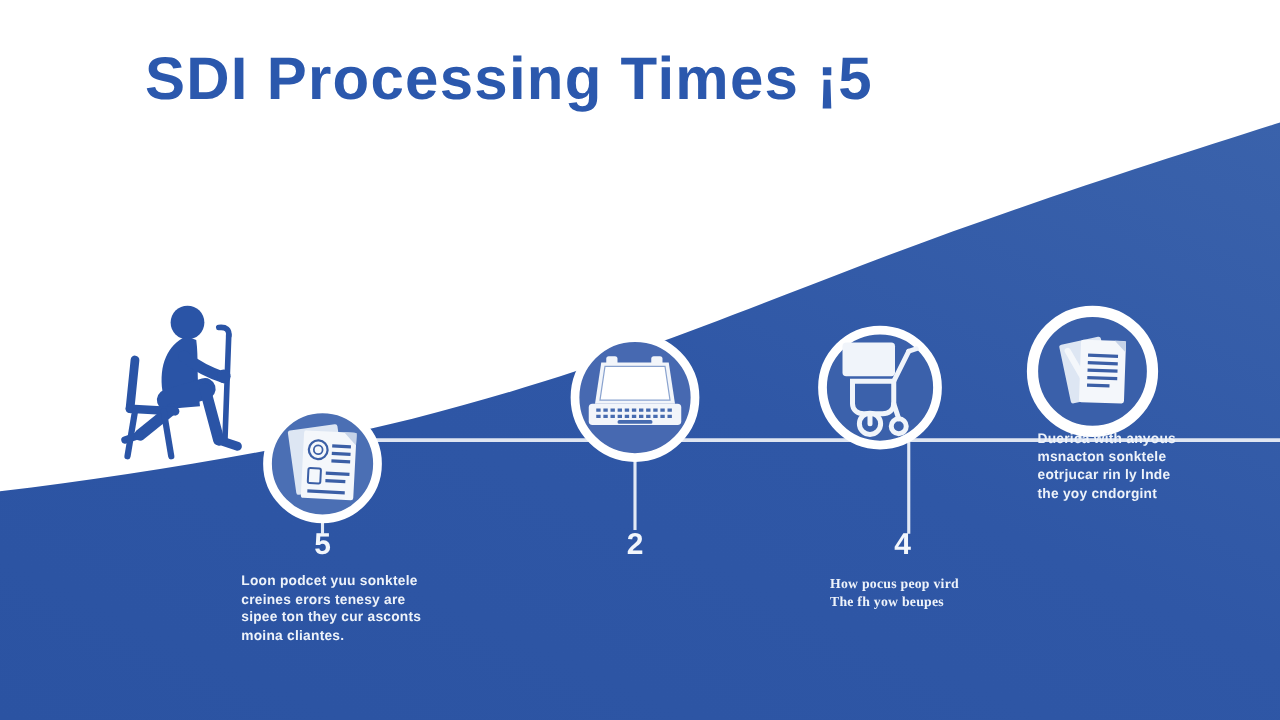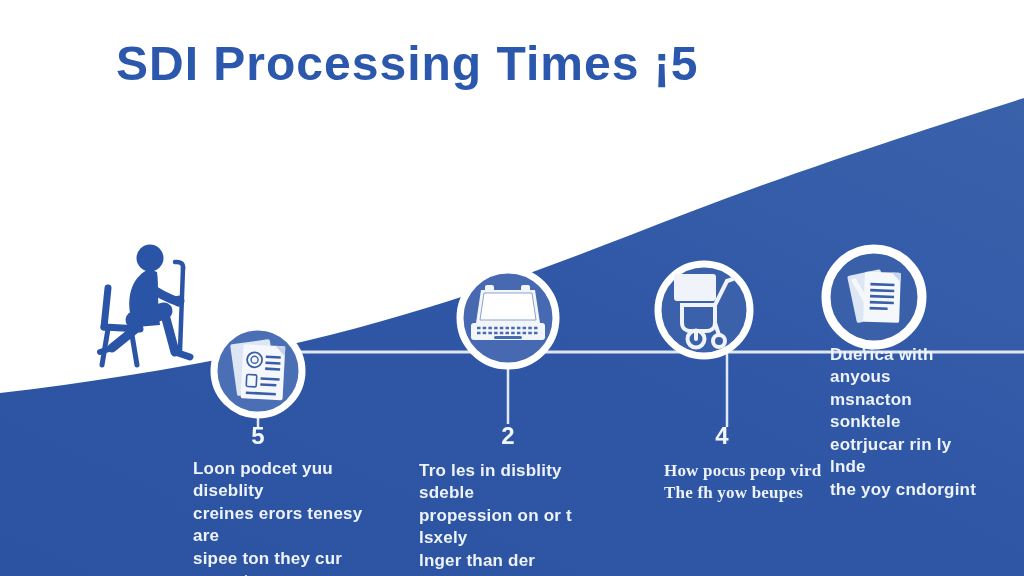--- a/index.html
+++ b/index.html
@@ -15,21 +15,21 @@
   }
   .step-number{
     position:absolute; width:60px; text-align:center;
     font-size:24px; font-weight:700; color:#f2f6fc;
   }
   .num-1{left:228px; top:422px;}
   .num-2{left:478px; top:422px;}
   .num-3{left:692px; top:422px;}
   .step-text{
     position:absolute; white-space:pre-line;
-    font-size:17px; font-weight:700; letter-spacing:.2px;
+    font-size:11px; font-weight:700; letter-spacing:.2px;
     line-height:1.32; color:#eef3fa;
   }
   .text-1{left:193px; top:458px; width:185px;}
   .text-2{left:419px; top:460px; width:195px;}
   .text-3{left:664px; top:460px; width:165px;font-family:Liberation Serif, serif;}
   .text-4{left:830px; top:344px; width:155px;}
 </style>
 </head>
 <body>
 
@@ -143,27 +143,24 @@
       </g>
     </g>
   </svg>
 
   <div class="title">SDI Processing Times ¡5</div>
 
   <div class="step-number num-1">5</div>
   <div class="step-number num-2">2</div>
   <div class="step-number num-3">4</div>
 
-  <div class="step-text text-1">Loon podcet yuu diseblity
+  <div class="step-text text-1">Loon podcet yuu sonktele
 creines erors tenesy are
 sipee ton they cur asconts
 moina cliantes.</div>
-  <div class="step-text text-2">Tro les in disblity sdeble
-propession on or t lsxely
-lnger than der ergentacing.</div>
   <div class="step-text text-3">How pocus peop vird
 The fh yow beupes</div>
   <div class="step-text text-4">Duerica with anyous
 msnacton sonktele
 eotrjucar rin ly lnde
 the yoy cndorgint</div>
 
 </div>
 
 </body></html>

